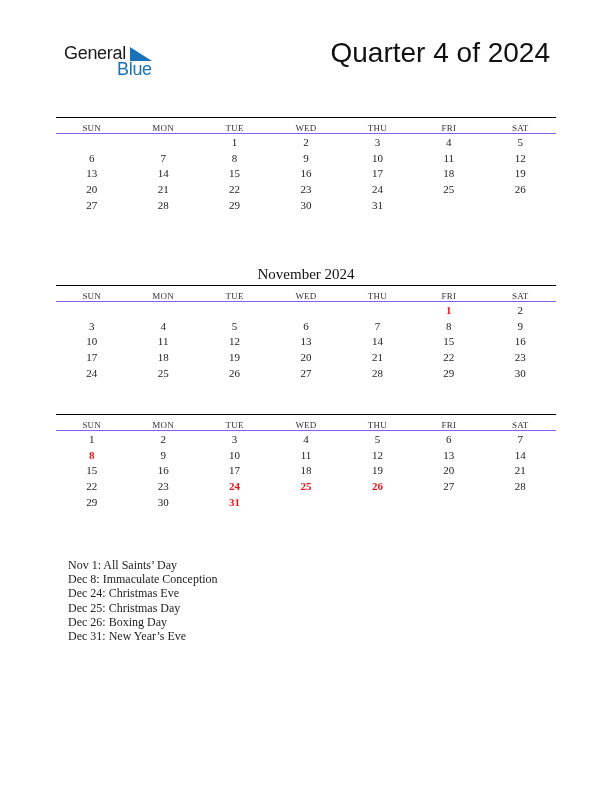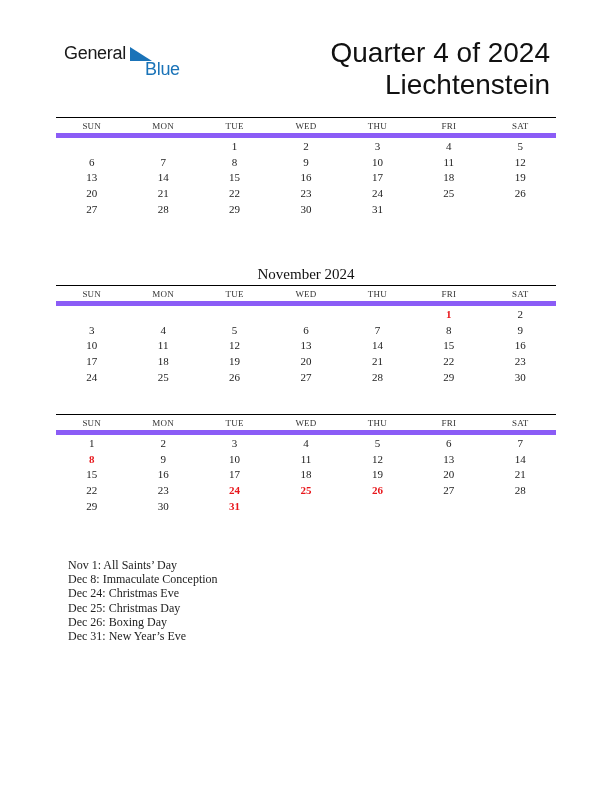--- a/index.html
+++ b/index.html
@@ -1,42 +1,41 @@
 <!DOCTYPE html>
 <html><head>
 <meta charset="utf-8">
 <style>
   html, body { margin: 0; padding: 0; background: #ffffff; }
   body { width: 612px; height: 792px; position: relative; overflow: hidden; font-family: "DejaVu Serif", serif; color: #222; }
   .logo { position: absolute; left: 64px; top: 43px; width: 100px; height: 40px; }
   .logo .general { position: absolute; left: 0; top: 0; font-family: "Liberation Sans", sans-serif; font-size: 18px; color: #1a1a1a; letter-spacing: -0.3px; }
-  .logo .blue { position: absolute; left: 53px; top: 16px; font-family: "Liberation Sans", sans-serif; font-size: 18px; color: #1a73b8; letter-spacing: -0.3px; margin-left: 28px; }
+  .logo .blue { position: absolute; left: 53px; top: 16px; font-family: "Liberation Sans", sans-serif; font-size: 18px; color: #1a73b8; letter-spacing: -0.3px; }
   .logo .tri { position: absolute; left: 66px; top: 4px; width: 0; height: 0; border-bottom: 14px solid #1a73b8; border-right: 22px solid transparent; }
   .title { position: absolute; right: 62px; top: 37px; text-align: right; font-family: Liberation Sans, sans-serif; font-size: 28px; line-height: 32px; color: #111; }
   .month { position: absolute; left: 56px; width: 500px; }
   .month-title { text-align: center; font-family: "Liberation Serif", serif; font-size: 15px; height: 20px; line-height: 20px; color: #111; }
-  .dow-row { display: flex; border-top: 1.5px solid #000; border-bottom: 5px solid #8b5cf6; height: 15px; align-items: center; margin-top: 1px; }
+  .dow-row { display: flex; border-top: 1.5px solid #000; border-bottom: 1px solid #8b5cf6; height: 15px; align-items: flex-end; margin-top: 1px; }
   .dow { flex: 1; text-align: center; font-family: "Liberation Serif", serif; font-size: 9px; color: #333; letter-spacing: 0.2px; }
   .week { display: flex; height: 15.8px; align-items: center; }
   .day { flex: 1; text-align: center; font-family: "Liberation Serif", serif; font-size: 11px; color: #222; }
   .day.holiday { color: #e8161b; font-weight: bold; }
   .holidays { position: absolute; left: 68px; top: 558px; font-family: "Liberation Serif", serif; font-size: 12px; line-height: 14.2px; color: #222; }
 </style>
 </head>
 <body>
 
 <div class="logo">
   <span class="general">General</span>
   <span class="tri"></span>
   <span class="blue">Blue</span>
 </div>
 
 <div class="title">
   <div>Quarter 4 of 2024</div>
-  <div>Liechtenstein</div>
 </div>
 
 <div class="month" id="month-0" style="top:116px;">
     <div class="dow-row">
       <div class="dow">SUN</div>
       <div class="dow">MON</div>
       <div class="dow">TUE</div>
       <div class="dow">WED</div>
       <div class="dow">THU</div>
       <div class="dow">FRI</div>

